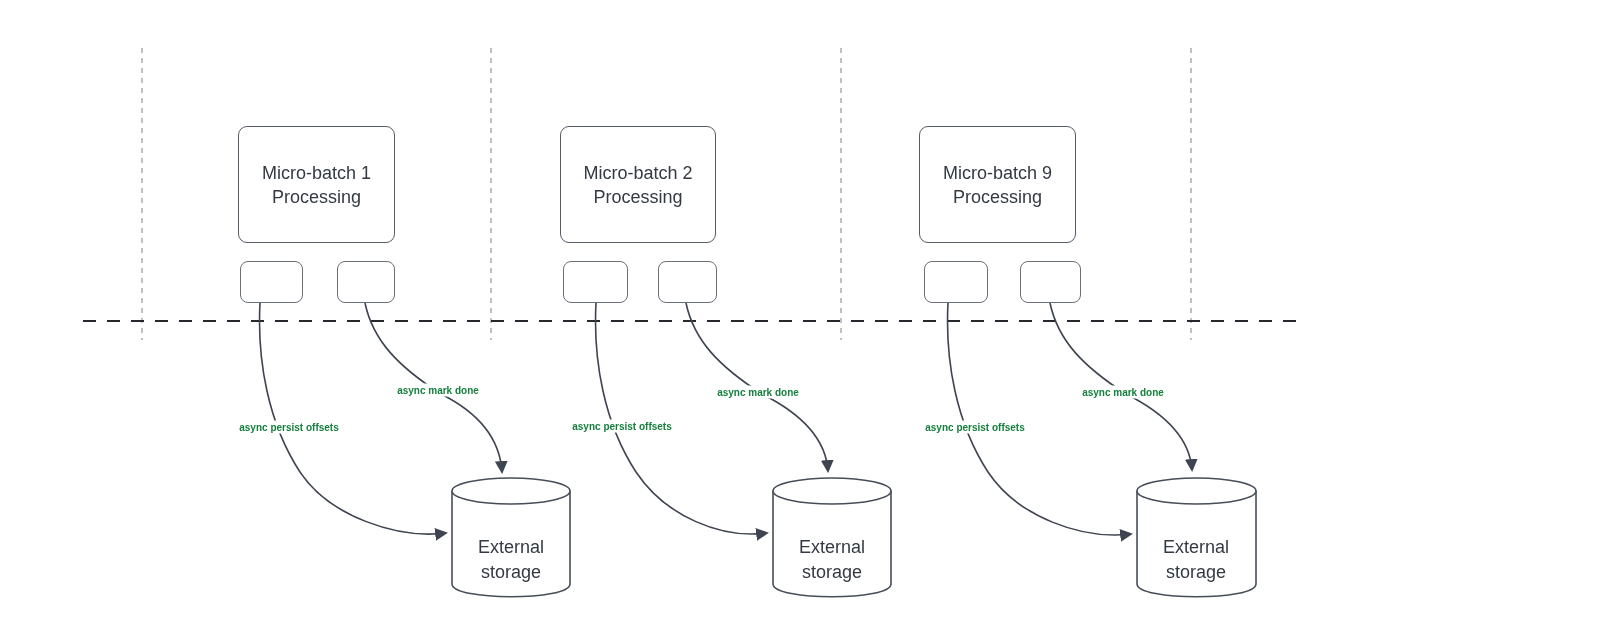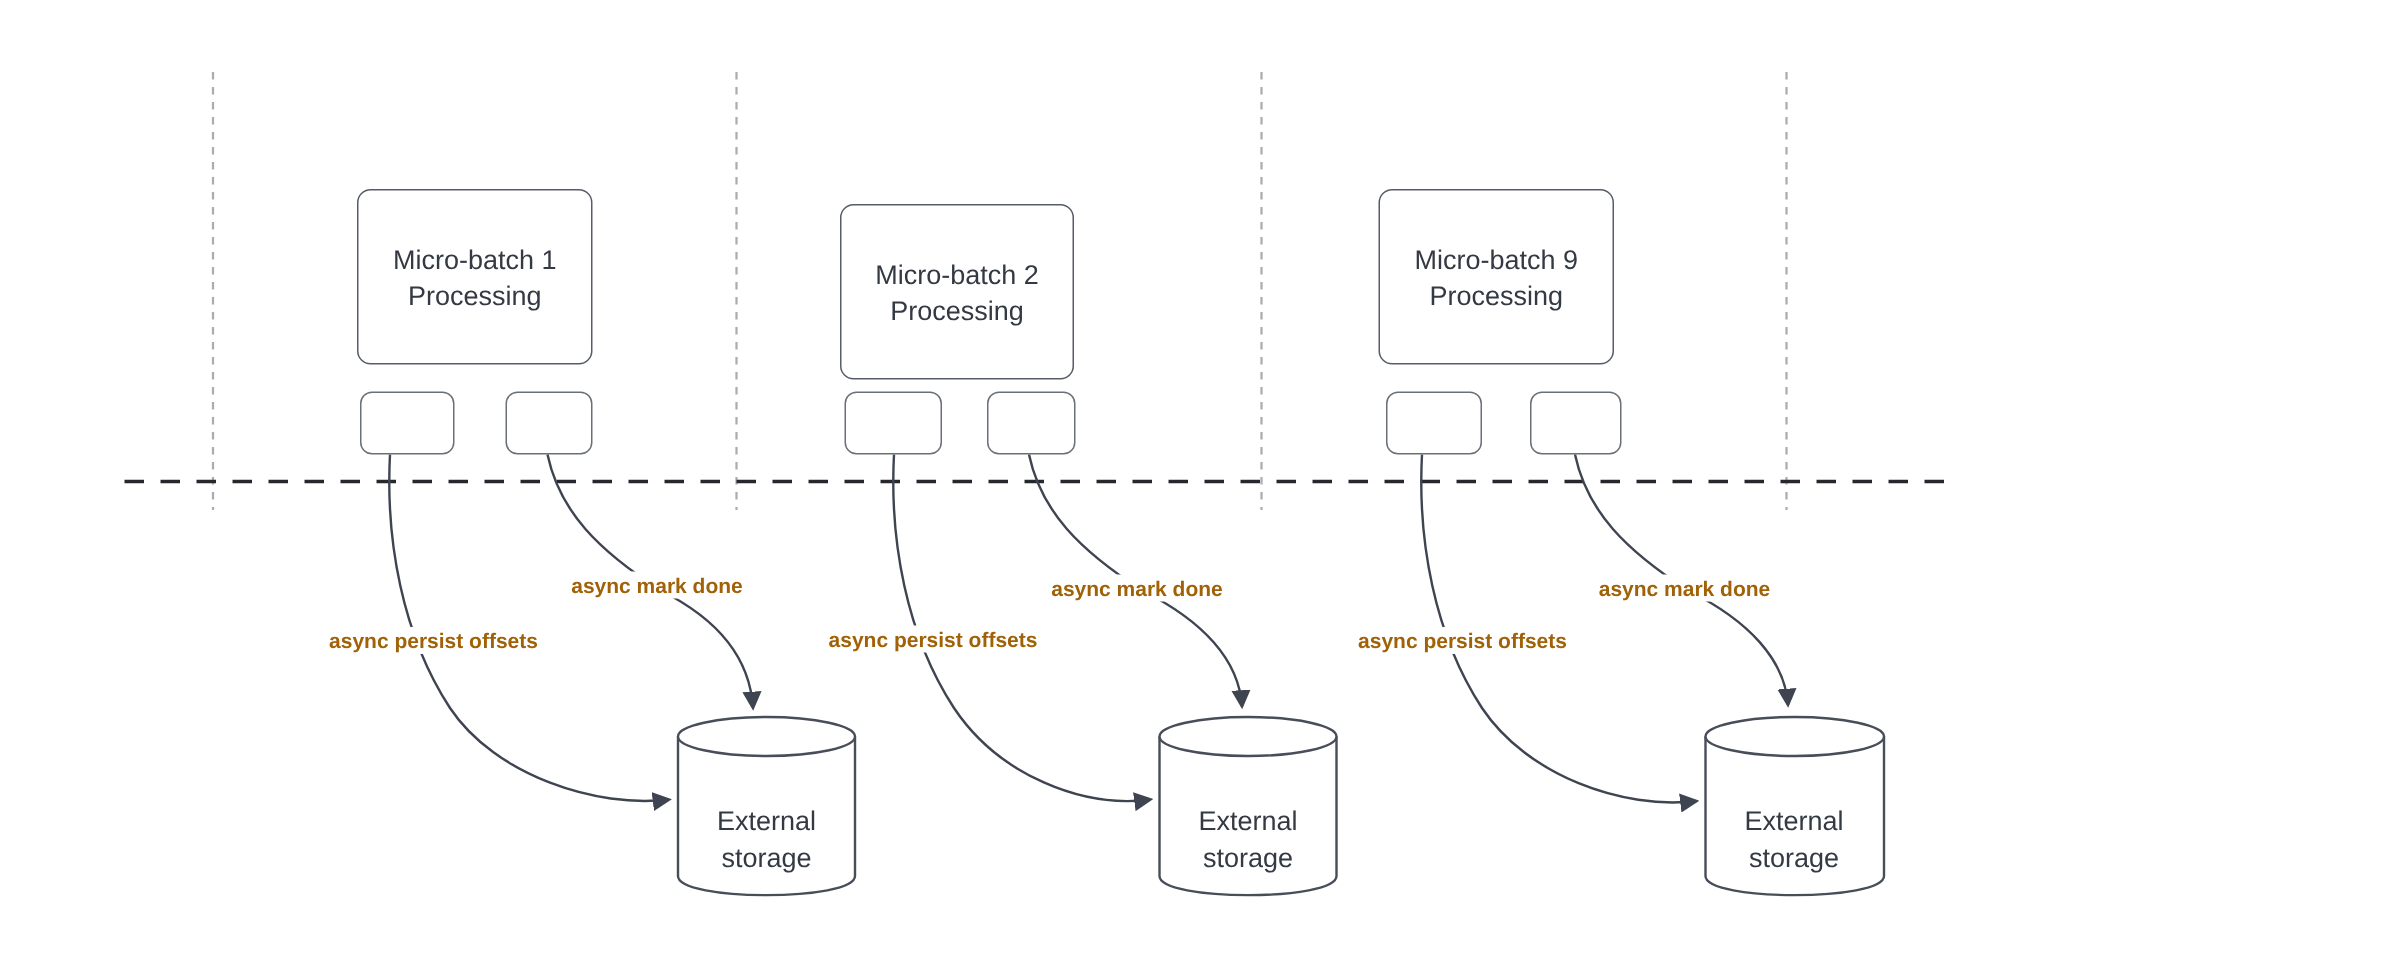--- a/index.html
+++ b/index.html
@@ -30,23 +30,23 @@
   .sub-box {
     position: absolute;
     background: #ffffff;
     border: 1.5px solid #6a7078;
     border-radius: 8px;
     box-sizing: border-box;
   }
   .edge-label {
     position: absolute;
     transform: translate(-50%, -50%);
-    font-size: 14px;
+    font-size: 10px;
     font-weight: bold;
-    color: #a16207;
+    color: #15803d;
     background: #ffffff;
     padding: 1px 3px;
     white-space: nowrap;
   }
   .storage-label {
     position: absolute;
     transform: translate(-50%, -50%);
     text-align: center;
     font-size: 18px;
     line-height: 25px;
@@ -107,21 +107,21 @@
       <path d="M 686,303 C 694,341 720,367 762,394 C 802,414 826,440 828,471" marker-end="url(#arrowE)"></path>
       <path d="M 948,303 C 945,360 956,423 988,472 C 1018,517 1082,540 1131,534" marker-end="url(#arrowE)"></path>
       <path d="M 1050,303 C 1058,341 1084,367 1126,394 C 1166,414 1190,440 1192,470" marker-end="url(#arrowE)"></path>
     </g>
   </svg>
 
   <div class="proc-box" style="left:238px; top:126px; width:157px; height:117px;">
     <span>Micro-batch 1
 Processing</span>
   </div>
-  <div class="proc-box" style="left:560px; top:136px; width:156px; height:117px;">
+  <div class="proc-box" style="left:560px; top:126px; width:156px; height:117px;">
     <span>Micro-batch 2
 Processing</span>
   </div>
   <div class="proc-box" style="left:919px; top:126px; width:157px; height:117px;">
     <span>Micro-batch 9
 Processing</span>
   </div>
 
   <div class="sub-box" style="left:240px; top:261px; width:63px; height:42px;"></div>
   <div class="sub-box" style="left:337px; top:261px; width:58px; height:42px;"></div>

